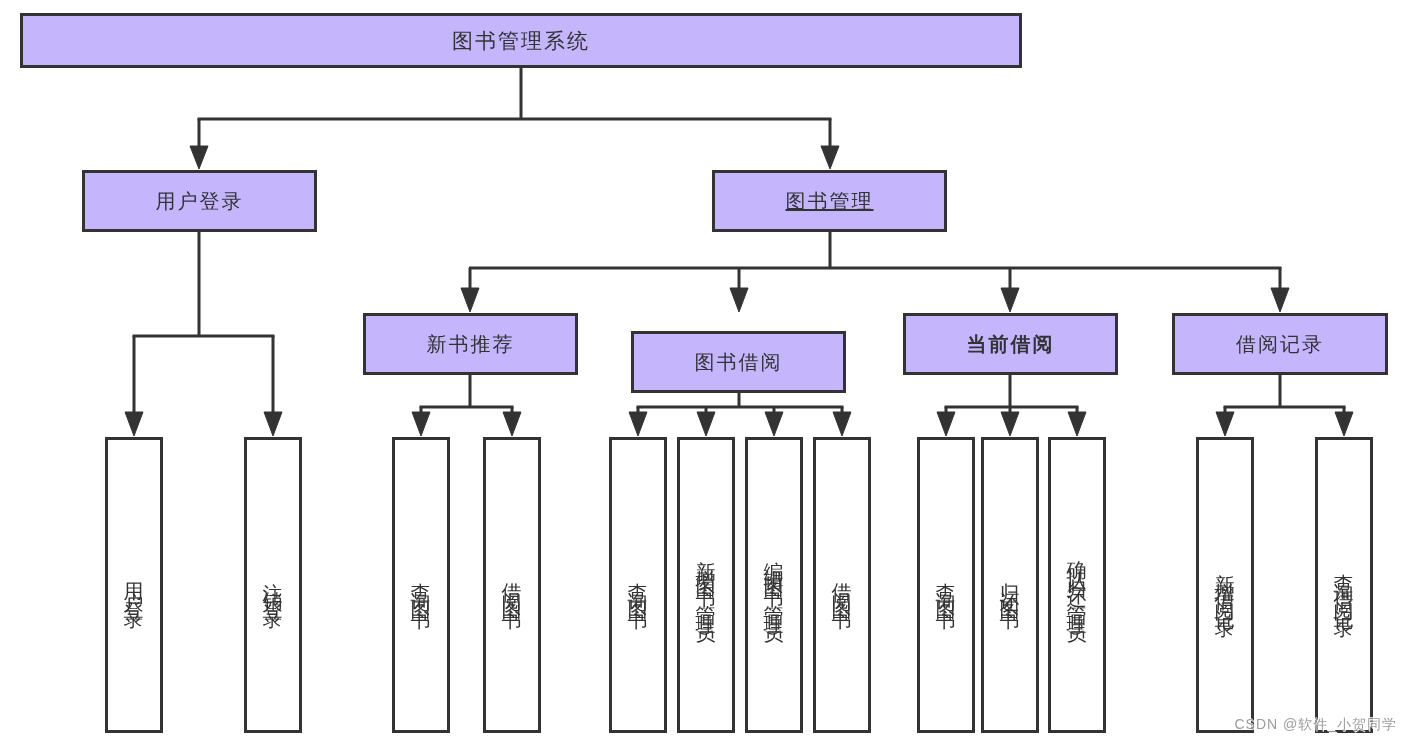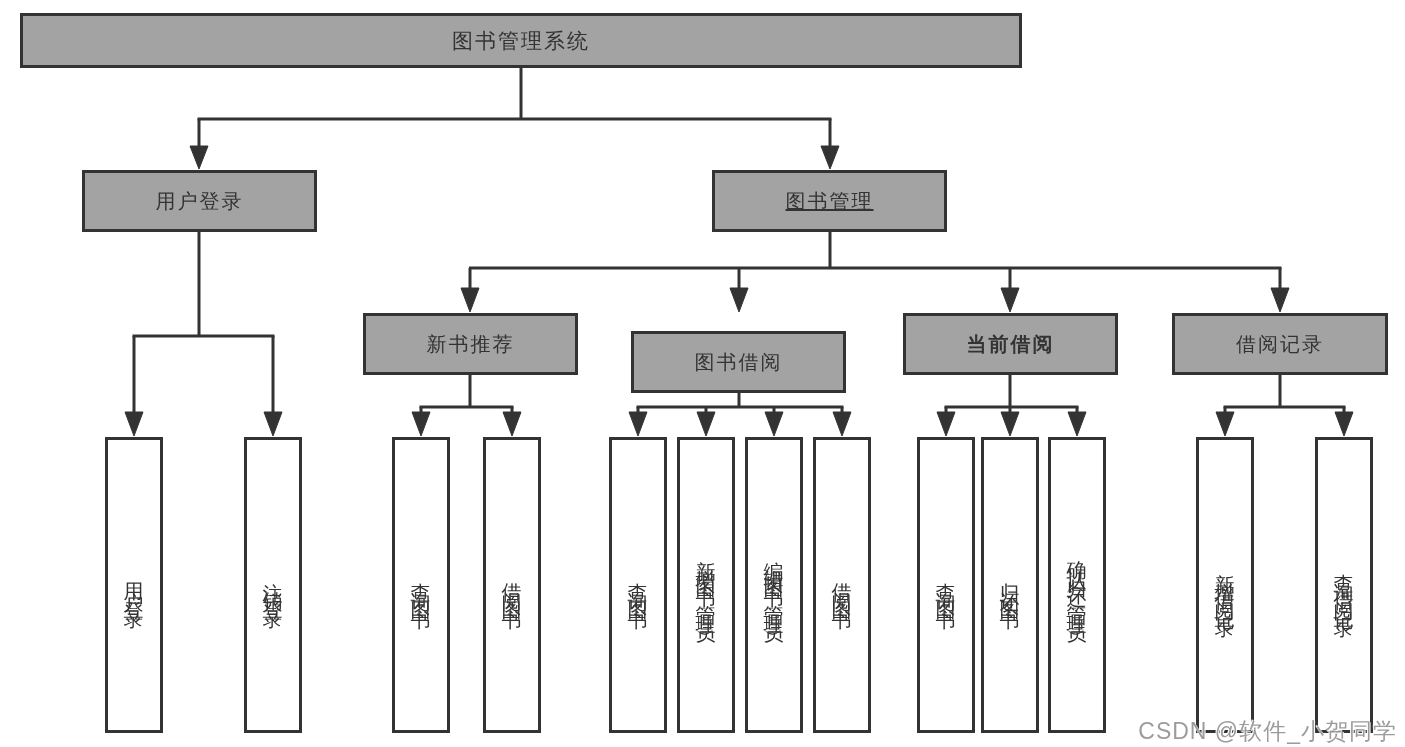--- a/index.html
+++ b/index.html
@@ -19,21 +19,21 @@
     position: absolute;
     left: 0; top: 0;
     width: 1405px;
     height: 747px;
     z-index: 1;
   }
   .hbox {
     position: absolute;
     box-sizing: border-box;
     border: 3px solid #333333;
-    background: #a3a3a3;
+    background: #c4b5fd;
     display: flex;
     align-items: center;
     justify-content: center;
     font-size: 20px;
     color: #333333;
     letter-spacing: 2px;
     z-index: 2;
   }
   .hbox.root { font-size: 21px; }
   .vbox {
@@ -55,21 +55,21 @@
     font-size: 20px;
     letter-spacing: 9px;
     line-height: 1.1;
     color: #333333;
     white-space: nowrap;
   }
   .watermark {
     position: absolute;
     top: 716px;
     right: 8px;
-    font-size: 23px;
+    font-size: 14px;
     letter-spacing: 1px;
     color: #9c9c9c;
     text-shadow: 1px 1px 0 #ffffff, -1px -1px 0 #ffffff;
     z-index: 3;
     white-space: nowrap;
   }
 </style>
 </head>
 <body>
 

